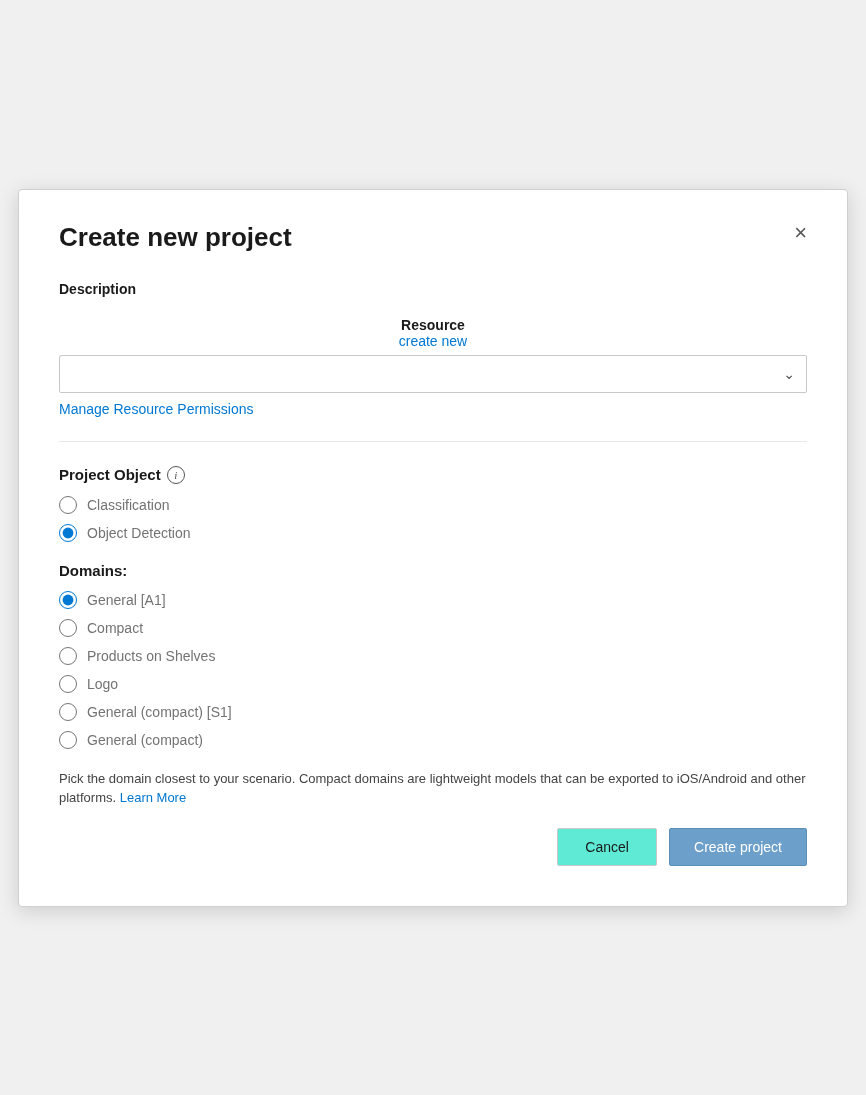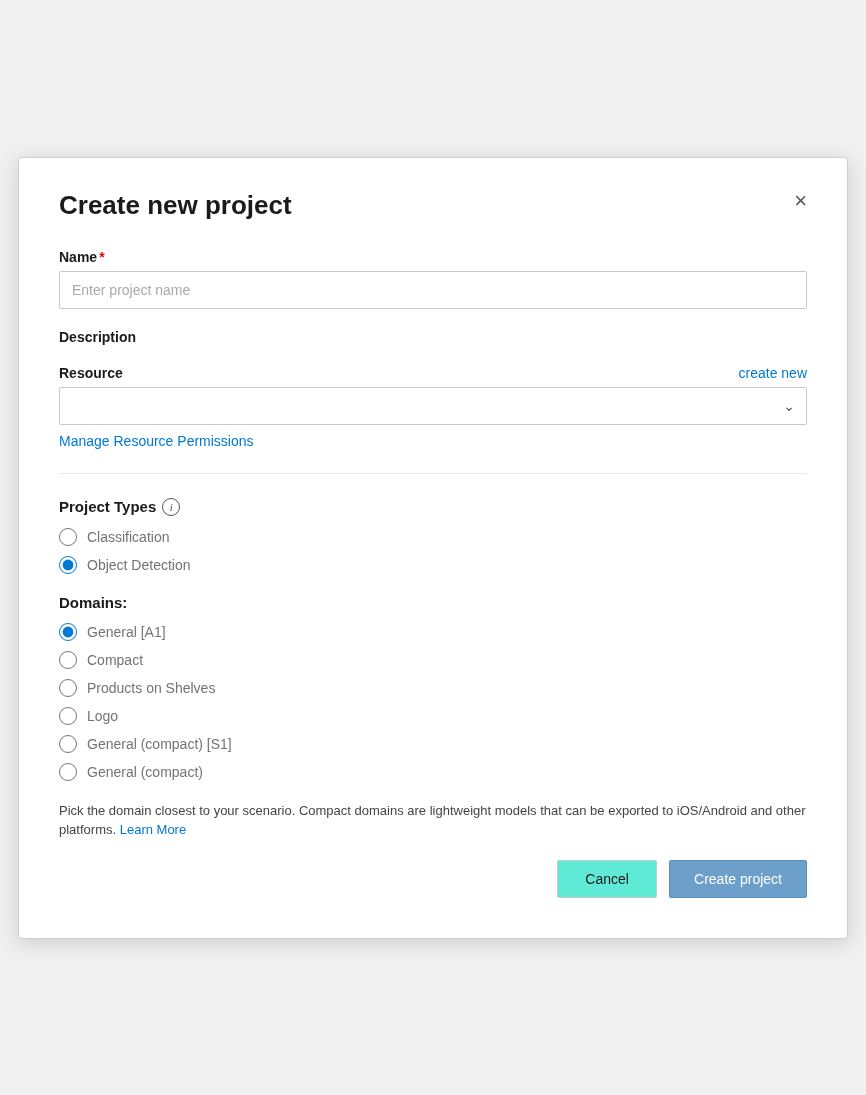--- a/index.html
+++ b/index.html
@@ -80,23 +80,23 @@
 
     .description-input {
       height: 64px;
       resize: none;
       border-color: #0078d4;
       box-shadow: 0 0 0 1px #0078d4;
     }
 
     .resource-header {
       display: flex;
-      justify-content: space-between;
       align-items: center;
       margin-bottom: 6px;
+      flex-direction: column;
     }
 
     .create-new-link {
       color: #0078d4;
       text-decoration: none;
       font-size: 14px;
       cursor: pointer;
     }
 
     .select-wrapper {
@@ -250,26 +250,20 @@
 </head>
 <body>
 
 <div class="dialog">
 
   <div class="dialog-header">
     <h1 class="dialog-title">Create new project</h1>
     <button class="close-btn">×</button>
   </div>
 
-  <div class="form-group">
-    <label class="form-label">
-      <span>Name</span><span class="required-star">*</span>
-    </label>
-    <input type="text" class="text-input" placeholder="Enter project name" style="">
-  </div>
 
   <div class="form-group">
     <label class="form-label">Description</label>
   </div>
 
   <div class="form-group">
     <div class="resource-header">
       <label class="form-label" style="margin-bottom:0">Resource</label>
       <a class="create-new-link">create new</a>
     </div>
@@ -279,21 +273,21 @@
       </select>
       <span class="chevron-icon">⌄</span>
     </div>
     <a class="manage-link">Manage Resource Permissions</a>
   </div>
 
   <hr class="divider">
 
   <div class="form-group">
     <div class="section-title">
-      <span>Project Types</span>
+      <span>Project Object</span>
       <span class="info-icon">i</span>
     </div>
     <div class="radio-group">
       <label class="radio-item">
         <input type="radio" name="project-type" value="classification" style="">
         <span class="radio-label">Classification</span>
       </label>
       <label class="radio-item">
         <input type="radio" name="project-type" value="object-detection" checked="" style="">
         <span class="radio-label">Object Detection</span>

